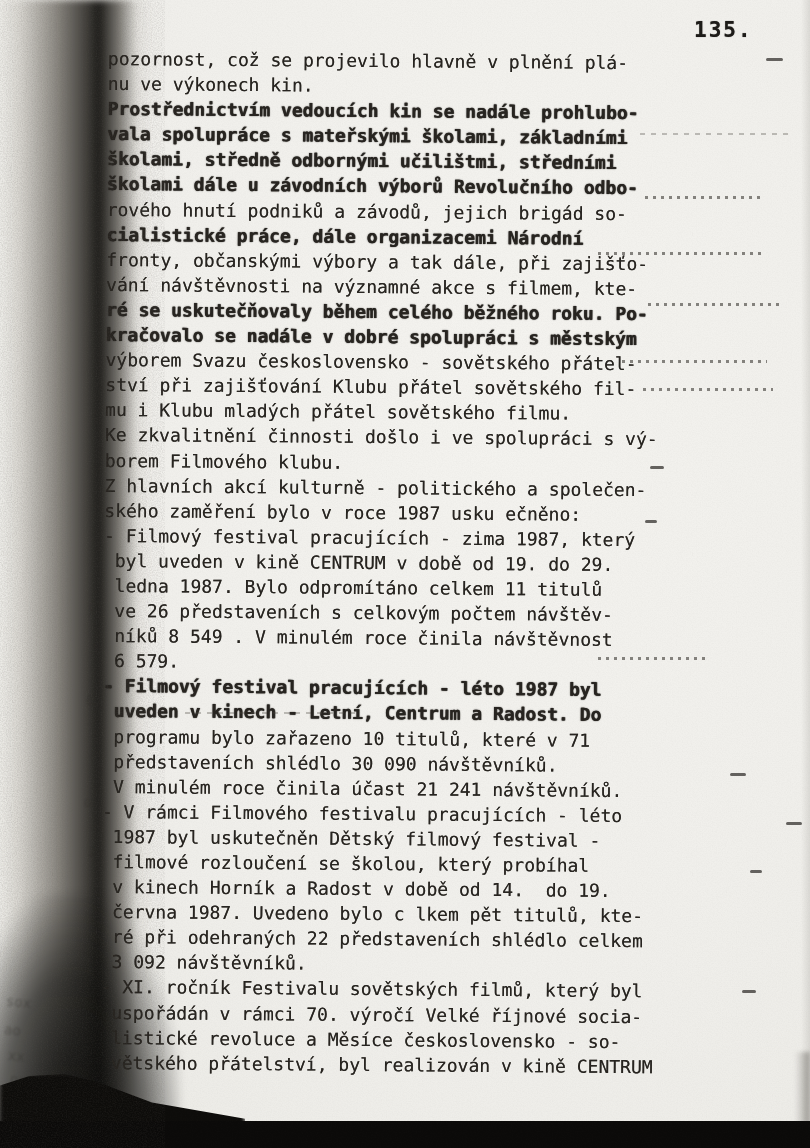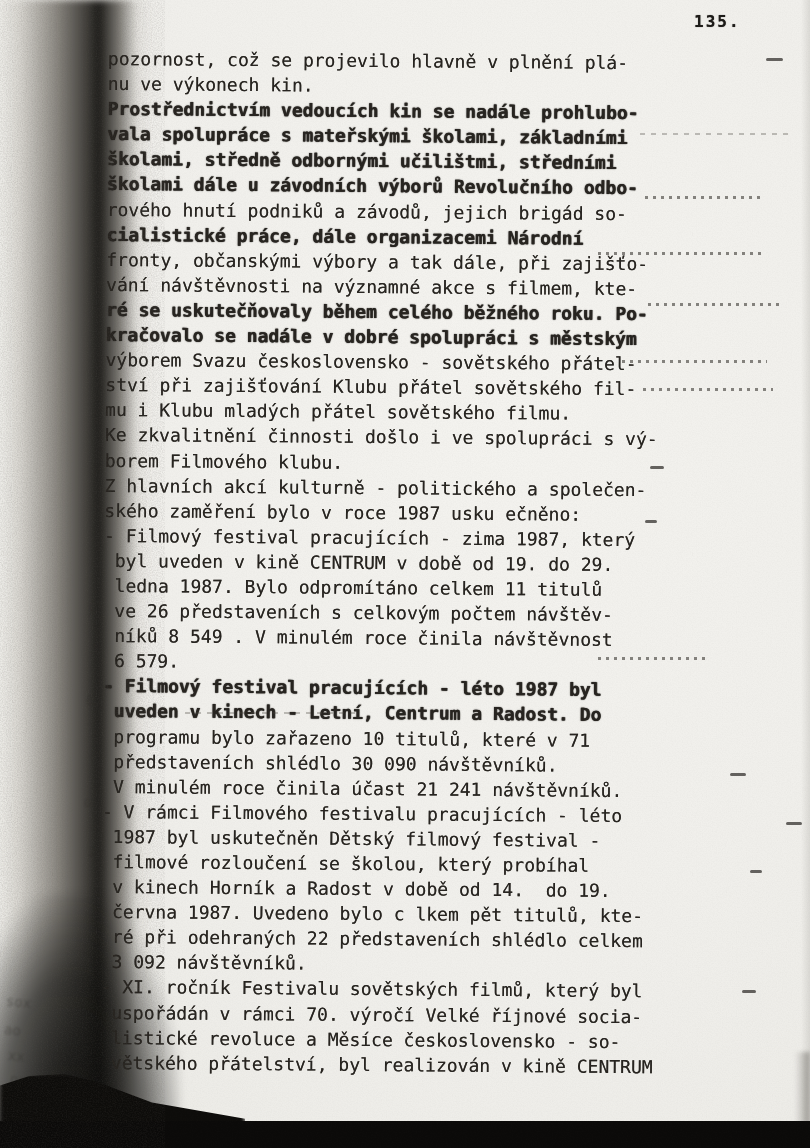--- a/index.html
+++ b/index.html
@@ -42,22 +42,22 @@
   .right-edge{
     position:absolute;right:0;top:0;width:9px;height:100%;
     background:linear-gradient(to left, rgba(122,119,113,0.18), rgba(122,119,113,0));
   }
   .right-strip{
     position:absolute;right:0;bottom:24px;width:15px;height:72px;
     background:linear-gradient(to left, rgba(100,97,91,0.55), rgba(100,97,91,0));
     filter:blur(2px);
   }
   .page-number{
-    position:absolute;left:694px;top:12px;
-    font-size:16px;font-weight:bold;letter-spacing:2px;
+    position:absolute;left:694px;top:18px;
+    font-size:21px;font-weight:bold;letter-spacing:2px;
     color:#1d1b18;text-shadow:0 0 0.8px rgba(30,28,24,0.8);text-align:center;
   }
   .body-text{
     position:absolute;left:108px;top:46px;
     font-size:18px;line-height:25.1px;
     color:#272420;
     transform:rotate(0.45deg);
     transform-origin:0 0;
   }
   .line{

